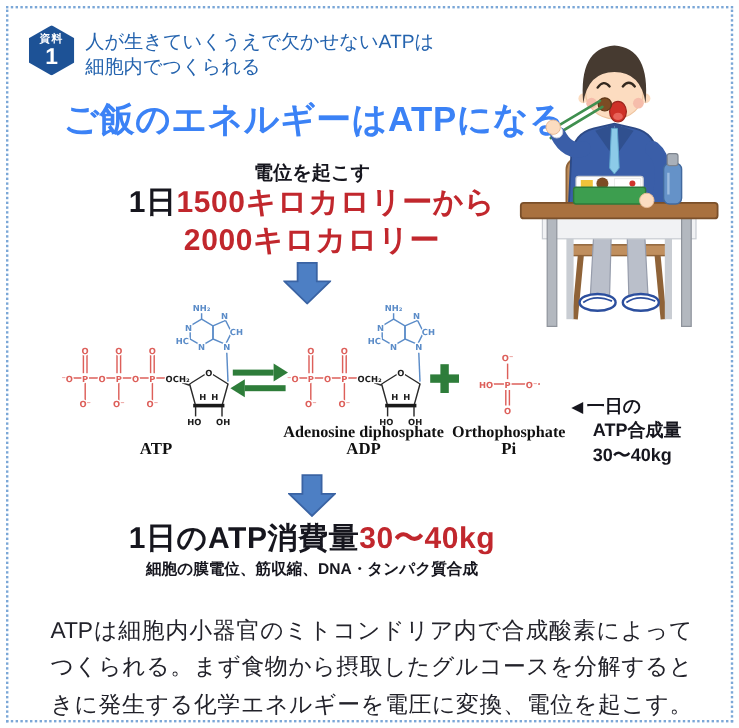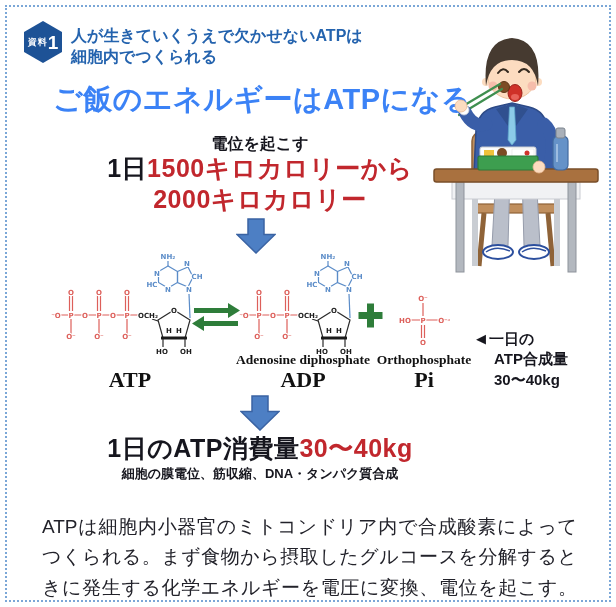--- a/index.html
+++ b/index.html
@@ -7,25 +7,25 @@
     --phosphate-red:#dd5f5a; --adenine-blue:#5b8cc8; --green:#2e7d3a;
     --arrow-blue:#4d7fc4;
   }
   html,body{margin:0;padding:0;background:#fff;}
   .page{position:relative;width:616px;height:607px;background:#fff;overflow:hidden;
         font-family:"Liberation Sans","DejaVu Sans",sans-serif;}
   .frame{position:absolute;inset:5px;border:2px dotted #7ba7d7;pointer-events:none;}
 
   .badge{position:absolute;left:24px;top:21px;width:38px;height:42px;background:var(--badge-blue);
          clip-path:polygon(50% 0,100% 26%,100% 74%,50% 100%,0 74%,0 26%);
-         color:#fff;display:flex;flex-direction:row;align-items:center;justify-content:center;line-height:1;}
+         color:#fff;display:flex;flex-direction:column;align-items:center;justify-content:center;line-height:1;}
   .badge .t{font-size:9px;letter-spacing:1px;font-weight:bold;}
   .badge .n{font-size:19px;font-weight:bold;margin-top:1px;}
 
-  .header{position:absolute;left:71px;top:25px;font-size:16px;font-weight:bold;
+  .header{position:absolute;left:71px;top:25px;font-size:16px;font-weight:normal;
           color:var(--accent-blue);line-height:1.32;}
 
   .title{position:absolute;left:53px;top:80px;font-size:29px;font-weight:bold;color:#3b82f6;letter-spacing:.5px;}
 
   .ccol{position:absolute;left:30px;width:460px;text-align:center;color:#16161e;}
   .met-caption{top:134px;font-size:16px;font-weight:bold;}
   .met-line{font-size:25px;font-weight:bold;letter-spacing:.5px;}
   .met1{top:152px;}
   .met2{top:183px;}
   .red{color:var(--red);}
@@ -37,21 +37,21 @@
   .molsvg{position:absolute;overflow:visible;}
   #atp{left:50px;top:250px;width:152px;height:115px;}
   #adp{left:238px;top:250px;width:140px;height:115px;}
   #pi{left:392px;top:287px;width:64px;height:70px;}
   #eq{left:190px;top:300px;width:52px;height:34px;}
   #plus{left:357px;top:302px;width:27px;height:27px;}
 
   .mol-label{position:absolute;text-align:center;font-family:"Liberation Serif","DejaVu Serif",serif;
              font-weight:bold;color:#111;}
   .name{top:352px;font-size:13.5px;width:180px;}
-  .abbr{top:367px;font-size:22px;width:180px;}
+  .abbr{top:367px;font-size:14px;width:180px;}
   .l-atp{left:40px;}
   .l-adp{left:213px;}
   .l-pi{left:334px;}
 
   .syn{position:absolute;left:476px;top:329px;font-size:15px;font-weight:bold;color:#16161e;line-height:1.35;}
   .syn .row1{display:flex;align-items:center;}
   .syn .marker{margin-right:3px;font-size:13px;}
   .syn .indent{padding-left:18px;}
 
   .cons1{top:432px;font-size:25px;font-weight:bold;letter-spacing:.5px;}

